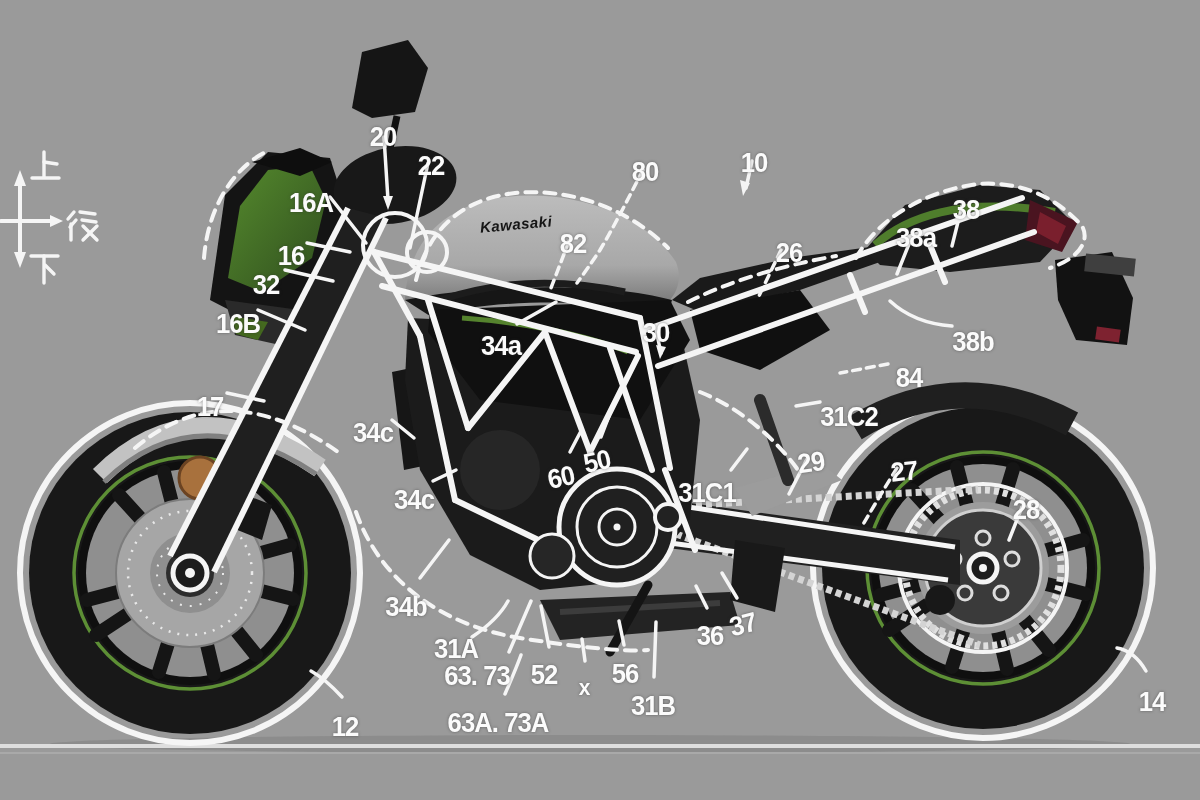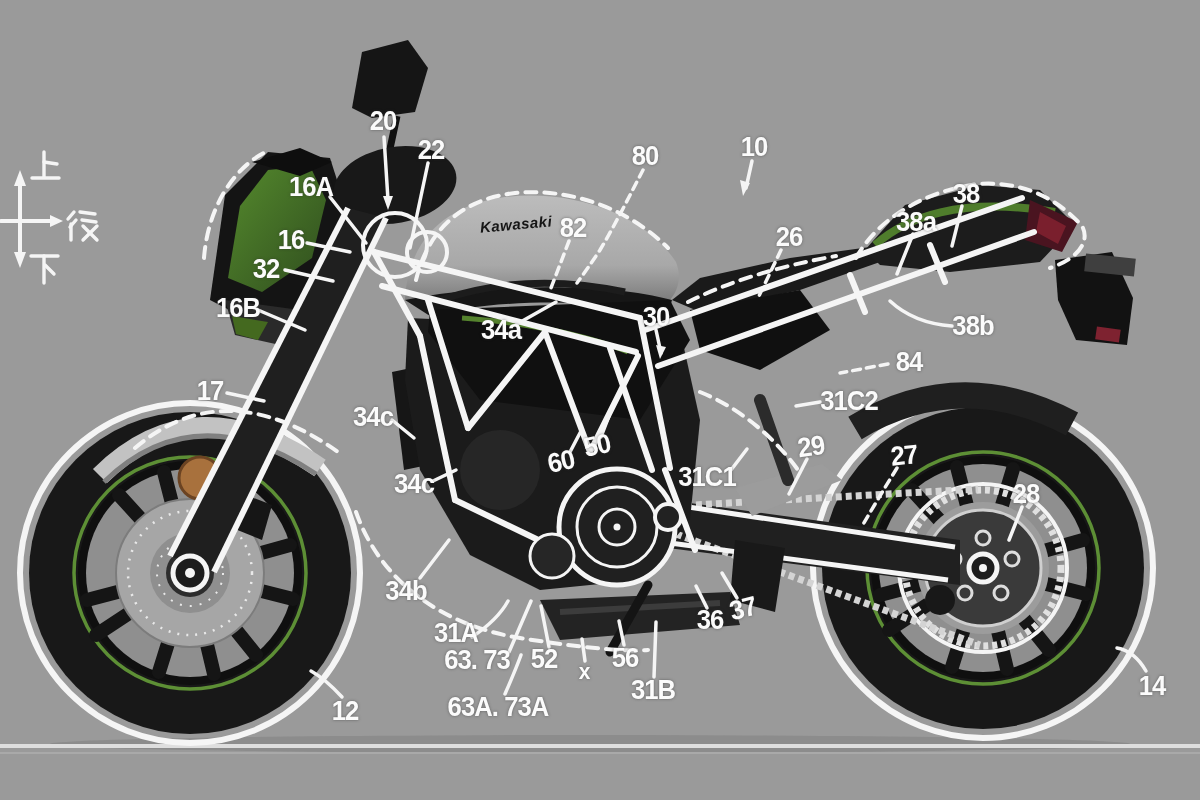--- a/index.html
+++ b/index.html
@@ -1,19 +1,19 @@
 <!DOCTYPE html>
 <html><head>
 <meta charset="utf-8">
 <style>
   html,body{margin:0;padding:0;background:#9a9a9a;}
   #figure{position:relative;width:1200px;height:800px;background:#9a9a9a;overflow:hidden;
           font-family:"Liberation Sans",sans-serif;}
   #drawing{position:absolute;left:0;top:0;}
-  #label-layer{position:absolute;left:0;top:0;width:1200px;height:564px;pointer-events:none;}
+  #label-layer{position:absolute;left:0;top:16px;width:1200px;height:564px;pointer-events:none;}
   .ref-label{position:absolute;font-weight:bold;font-size:27px;color:#fbfbfb;
              letter-spacing:-1px;white-space:nowrap;
              text-shadow:0 0 3px rgba(45,45,45,.55);}
   .brand{position:absolute;left:516px;top:224px;transform:translate(-50%,-50%) rotate(-5deg);
          font-weight:bold;font-style:italic;font-size:15px;letter-spacing:.5px;color:#161616;}
 </style>
 </head>
 <body>
 
 <div id="figure">

